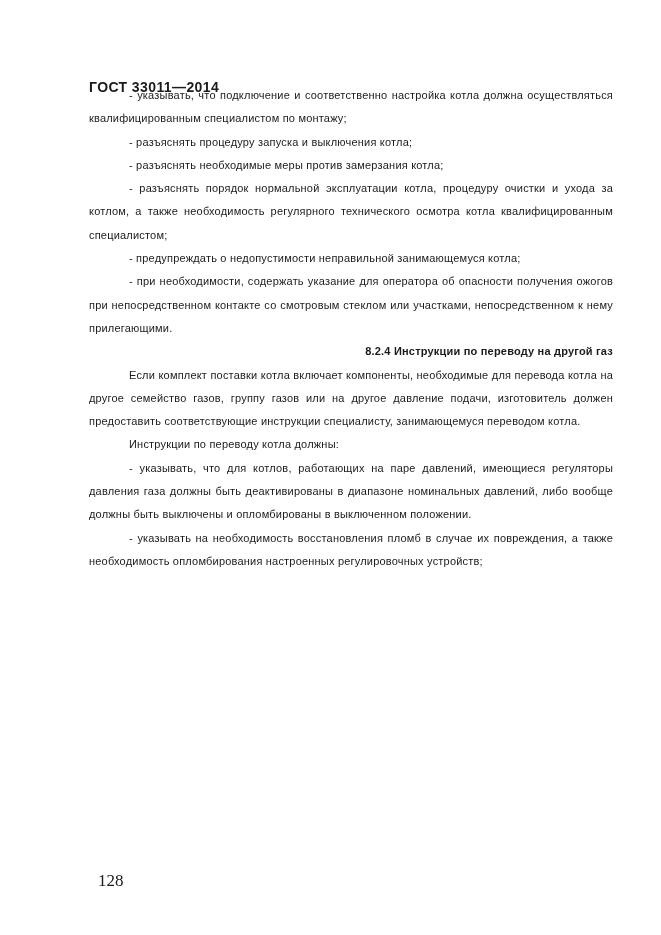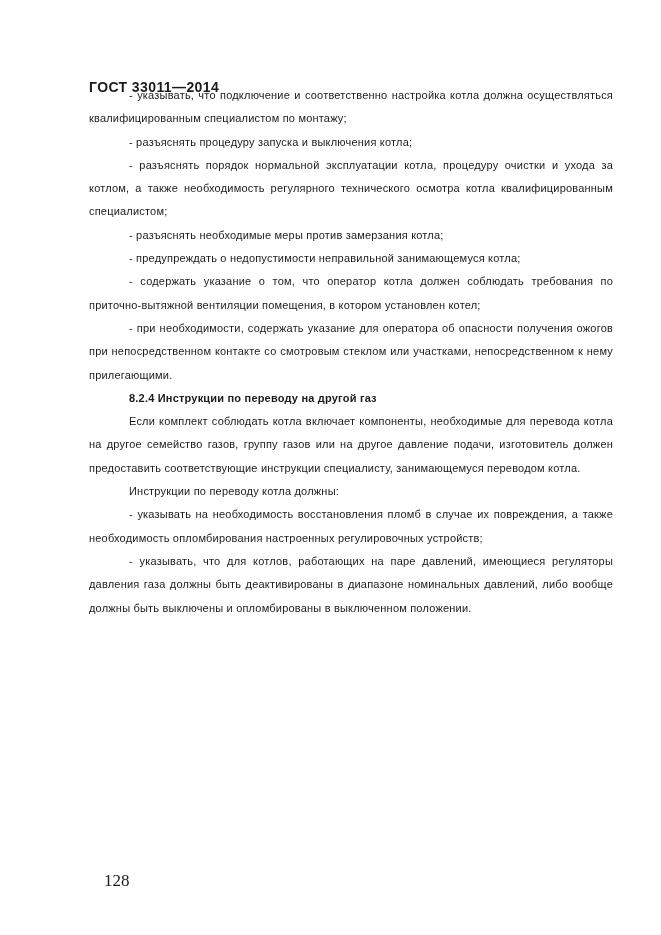--- a/index.html
+++ b/index.html
@@ -32,46 +32,45 @@
     line-height: 23.3px;
     text-align: justify;
     letter-spacing: 0.2px;
   }
   .para {
     margin: 0;
     text-indent: 40px;
   }
   .para.heading {
     font-weight: 700;
-    text-align: left;
+    text-align: right;
   }
   .page-number {
     position: absolute;
-    left: 104px; top: 871px;
+    left: 98px; top: 871px;
     font-family: "Liberation Serif", "DejaVu Serif", serif;
     font-size: 17px;
   }
 </style>
 </head>
 <body>
 
 <div class="page">
 
   <div class="doc-header">ГОСТ 33011—2014</div>
 
   <div class="content">
     <p class="para">- указывать, что подключение и соответственно настройка котла должна осуществляться квалифицированным специалистом по монтажу;</p>
     <p class="para">- разъяснять процедуру запуска и выключения котла;</p>
+    <p class="para">- разъяснять необходимые меры против замерзания котла;</p>
     <p class="para">- разъяснять порядок нормальной эксплуатации котла, процедуру очистки и ухода за котлом, а также необходимость регулярного технического осмотра котла квалифицированным специалистом;</p>
-    <p class="para">- разъяснять необходимые меры против замерзания котла;</p>
     <p class="para">- предупреждать о недопустимости неправильной занимающемуся котла;</p>
-    <p class="para">- содержать указание о том, что оператор котла должен соблюдать требования по приточно-вытяжной вентиляции помещения, в котором установлен котел;</p>
     <p class="para">- при необходимости, содержать указание для оператора об опасности получения ожогов при непосредственном контакте со смотровым стеклом или участками, непосредственном к нему прилегающими.</p>
     <p class="para heading">8.2.4 Инструкции по переводу на другой газ</p>
-    <p class="para">Если комплект соблюдать котла включает компоненты, необходимые для перевода котла на другое семейство газов, группу газов или на другое давление подачи, изготовитель должен предоставить соответствующие инструкции специалисту, занимающемуся переводом котла.</p>
+    <p class="para">Если комплект поставки котла включает компоненты, необходимые для перевода котла на другое семейство газов, группу газов или на другое давление подачи, изготовитель должен предоставить соответствующие инструкции специалисту, занимающемуся переводом котла.</p>
     <p class="para">Инструкции по переводу котла должны:</p>
+    <p class="para">- указывать, что для котлов, работающих на паре давлений, имеющиеся регуляторы давления газа должны быть деактивированы в диапазоне номинальных давлений, либо вообще должны быть выключены и опломбированы в выключенном положении.</p>
     <p class="para">- указывать на необходимость восстановления пломб в случае их повреждения, а также необходимость опломбирования настроенных регулировочных устройств;</p>
-    <p class="para">- указывать, что для котлов, работающих на паре давлений, имеющиеся регуляторы давления газа должны быть деактивированы в диапазоне номинальных давлений, либо вообще должны быть выключены и опломбированы в выключенном положении.</p>
   </div>
 
   <div class="page-number">128</div>
 
 </div>
 
 </body></html>

